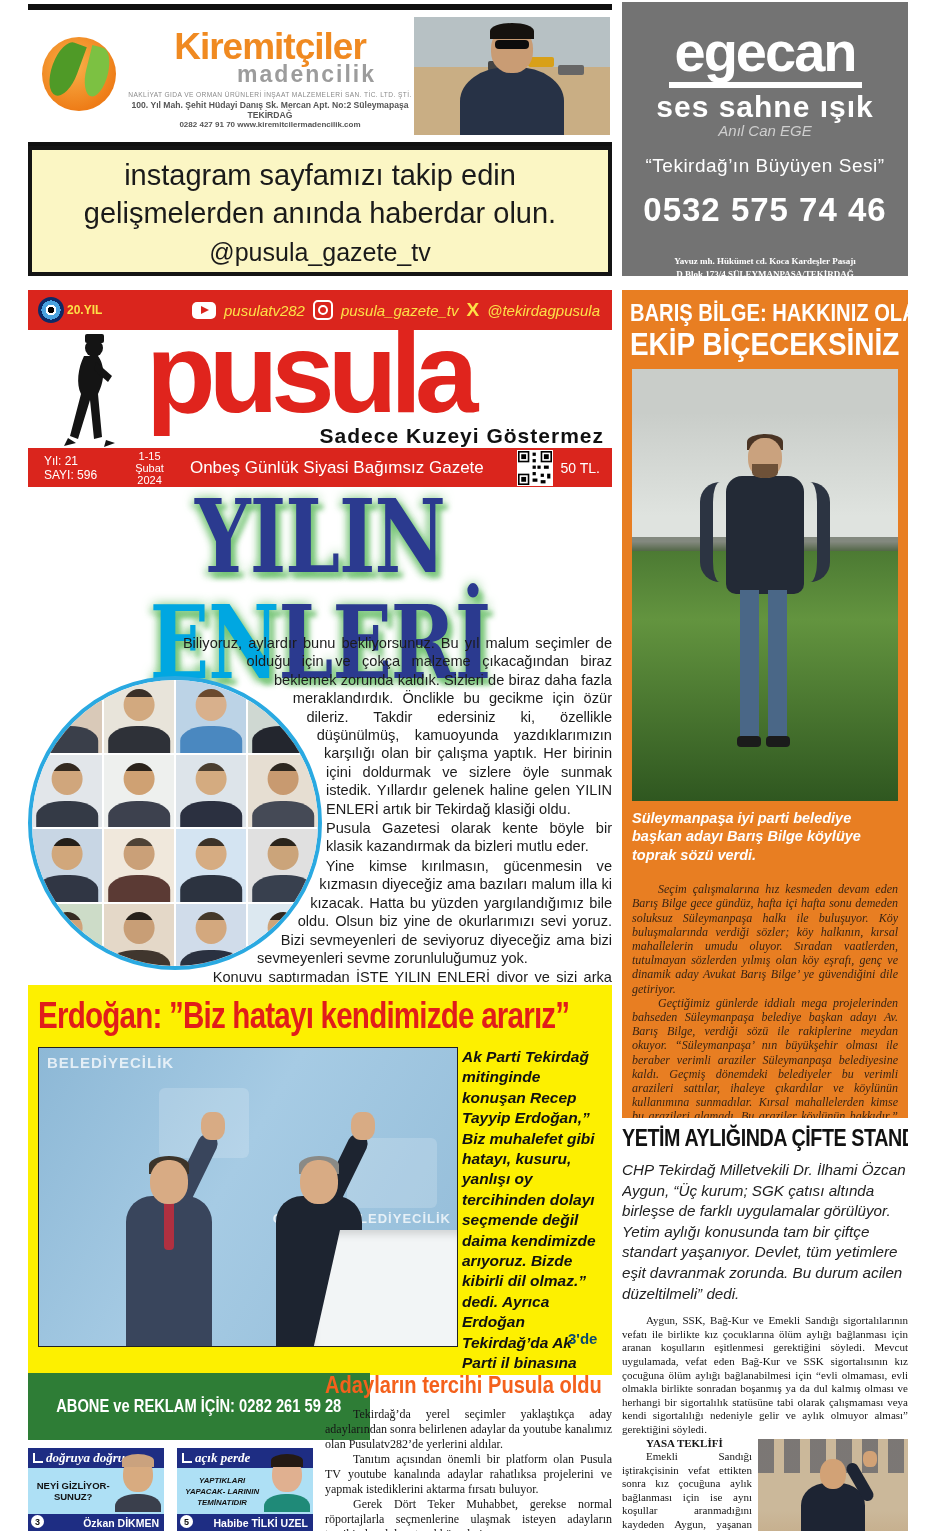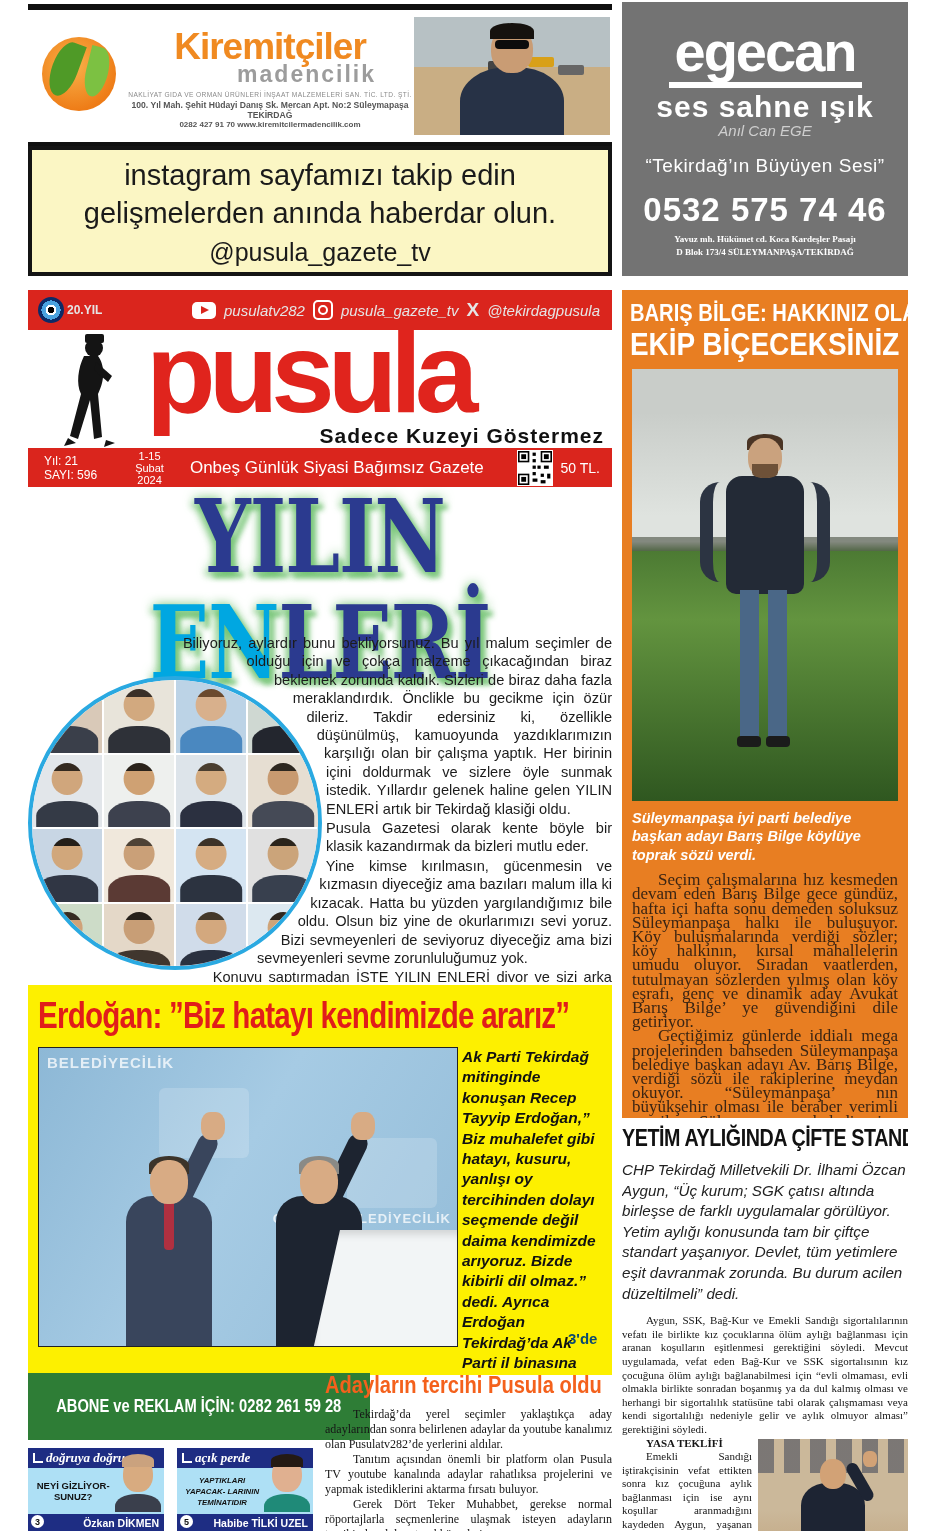--- a/index.html
+++ b/index.html
@@ -35,24 +35,24 @@
   .insta-line{color:#1a1a1a;font-size:29px;line-height:38px;}
   .insta-handle{color:#1a1a1a;font-size:25px;margin-top:6px;}
   
   .ad-egecan{left:622px;top:2px;width:286px;height:274px;background:#737373;color:#fff;text-align:center;overflow:hidden;}
   .ege-brand{font-size:56px;font-weight:900;letter-spacing:-2px;line-height:1;margin-top:22px;display:inline-block;
              border-bottom:6px solid #fff;padding:0 6px 2px 6px;}
   .ege-l2{font-size:30px;font-weight:700;letter-spacing:1px;margin-top:2px;}
   .ege-l3{font-size:15px;color:#cfcfcf;font-style:italic;margin-top:-2px;}
   .ege-slogan{font-size:19px;margin-top:16px;letter-spacing:.5px;}
   .ege-phone{font-size:33px;font-weight:900;margin-top:14px;letter-spacing:1px;}
-  .ege-addr{font-size:9px;font-weight:700;margin-top:4px;line-height:13px;font-family:"Liberation Serif",serif;}
+  .ege-addr{font-size:9px;font-weight:700;margin-top:26px;line-height:13px;font-family:"Liberation Serif",serif;}
   
   .masthead{left:28px;top:290px;width:584px;height:197px;background:#da251d;overflow:hidden;}
-  .mh-top{height:40px;display:flex;align-items:center;color:#e5e5e5;}
+  .mh-top{height:40px;display:flex;align-items:center;color:#fde047;}
   .nazar{width:26px;height:26px;border-radius:50%;margin-left:10px;flex:0 0 auto;
     background:radial-gradient(circle,#000 0 16%,#fff 16% 30%,#4aa3e0 30% 52%,#0d2a66 52% 78%,#e8b23a 78%);}
   .yil20{font-size:12px;font-weight:800;margin-left:3px;}
   .socials{margin-left:auto;display:flex;align-items:center;gap:8px;padding-right:12px;font-size:15px;font-style:italic;}
   .yt{width:24px;height:17px;background:#fff;border-radius:5px;position:relative;flex:0 0 auto;}
   .yt::after{content:'';position:absolute;left:9px;top:4.5px;border-left:8px solid #da251d;border-top:4px solid transparent;border-bottom:4px solid transparent;}
   .ig{width:16px;height:16px;border:2px solid #fff;border-radius:5px;position:relative;flex:0 0 auto;}
   .ig::after{content:'';position:absolute;left:3px;top:3px;width:6px;height:6px;border:2px solid #fff;border-radius:50%;}
   .xicon{font-weight:900;font-style:normal;font-size:19px;}
   .mh-mid{height:118px;background:#fff;position:relative;}
@@ -77,21 +77,21 @@
   .fig-man .head{position:absolute;left:50%;top:0;transform:translateX(-50%);width:34px;height:40px;border-radius:46%;background:#caa27e;}
   .fig-man .hair{position:absolute;left:50%;top:-4px;transform:translateX(-50%);width:36px;height:16px;border-radius:50% 50% 0 0;background:#4a3424;}
   .fig-man .beard{position:absolute;left:50%;top:26px;transform:translateX(-50%);width:26px;height:14px;border-radius:0 0 40% 40%;background:#6e5138;}
   .fig-man .vest{position:absolute;left:50%;top:38px;transform:translateX(-50%);width:78px;height:118px;border-radius:16px 16px 10px 10px;background:#232a36;}
   .fig-man .arms{position:absolute;left:50%;top:44px;transform:translateX(-50%);width:104px;height:100px;border-radius:20px;background:transparent;border-left:13px solid #2c3442;border-right:13px solid #2c3442;}
   .fig-man .legL,.fig-man .legR{position:absolute;top:152px;width:19px;height:150px;background:#4a6787;}
   .fig-man .legL{left:30px;} .fig-man .legR{left:58px;}
   .fig-man .shoeL,.fig-man .shoeR{position:absolute;top:298px;width:24px;height:11px;background:#1b1b1b;border-radius:4px;}
   .fig-man .shoeL{left:27px;} .fig-man .shoeR{left:56px;}
   .baris-cap{margin:8px 10px 0 10px;font-size:14.5px;font-weight:800;font-style:italic;line-height:1.3;}
-  .baris-body{margin:8px 10px 0 10px;color:#3a2413;font-family:"Liberation Serif",serif;font-size:17px;line-height:14.2px;text-align:justify;}
+  .baris-body{margin:17px 10px 0 10px;color:#3a2413;font-family:"Liberation Serif",serif;font-size:12px;line-height:14.2px;text-align:justify;font-style:italic;}
   .baris-body p{margin:0;text-indent:26px;}
   
   .yilin-wrap{left:28px;top:498px;width:584px;height:132px;text-align:center;}
   .yilin{font-family:"DejaVu Serif",serif;font-weight:bold;font-size:78px;letter-spacing:-1px;line-height:1.05;
          color:#2b3a8f;display:inline-block;transform:scaleY(1.3);transform-origin:center 30%;
          text-shadow:0 0 9px rgba(115,195,115,.95),5px 5px 5px rgba(115,195,115,.85),-3px 3px 6px rgba(115,195,115,.6);}
   .yilin .cy{color:#00a7e1;}
   
   .lead{left:28px;top:634px;width:584px;height:348px;overflow:hidden;font-size:14.6px;line-height:18.4px;color:#1c1c1c;text-align:justify;}
   .lead-float{float:left;width:294px;height:302px;margin:42px 4px 0 0;shape-outside:circle(50% at 48% 52%);}

